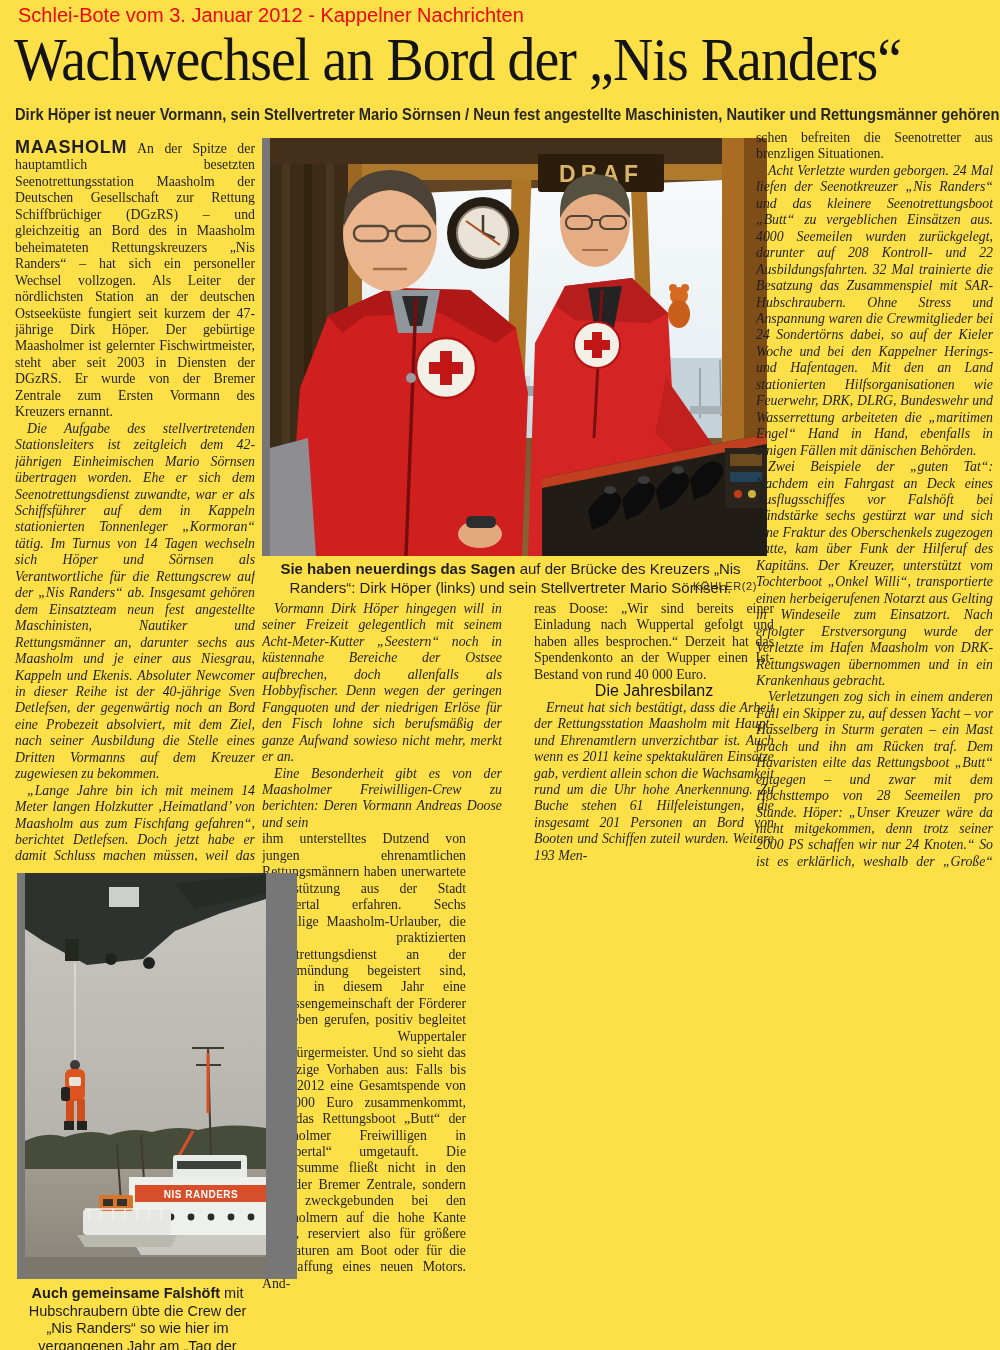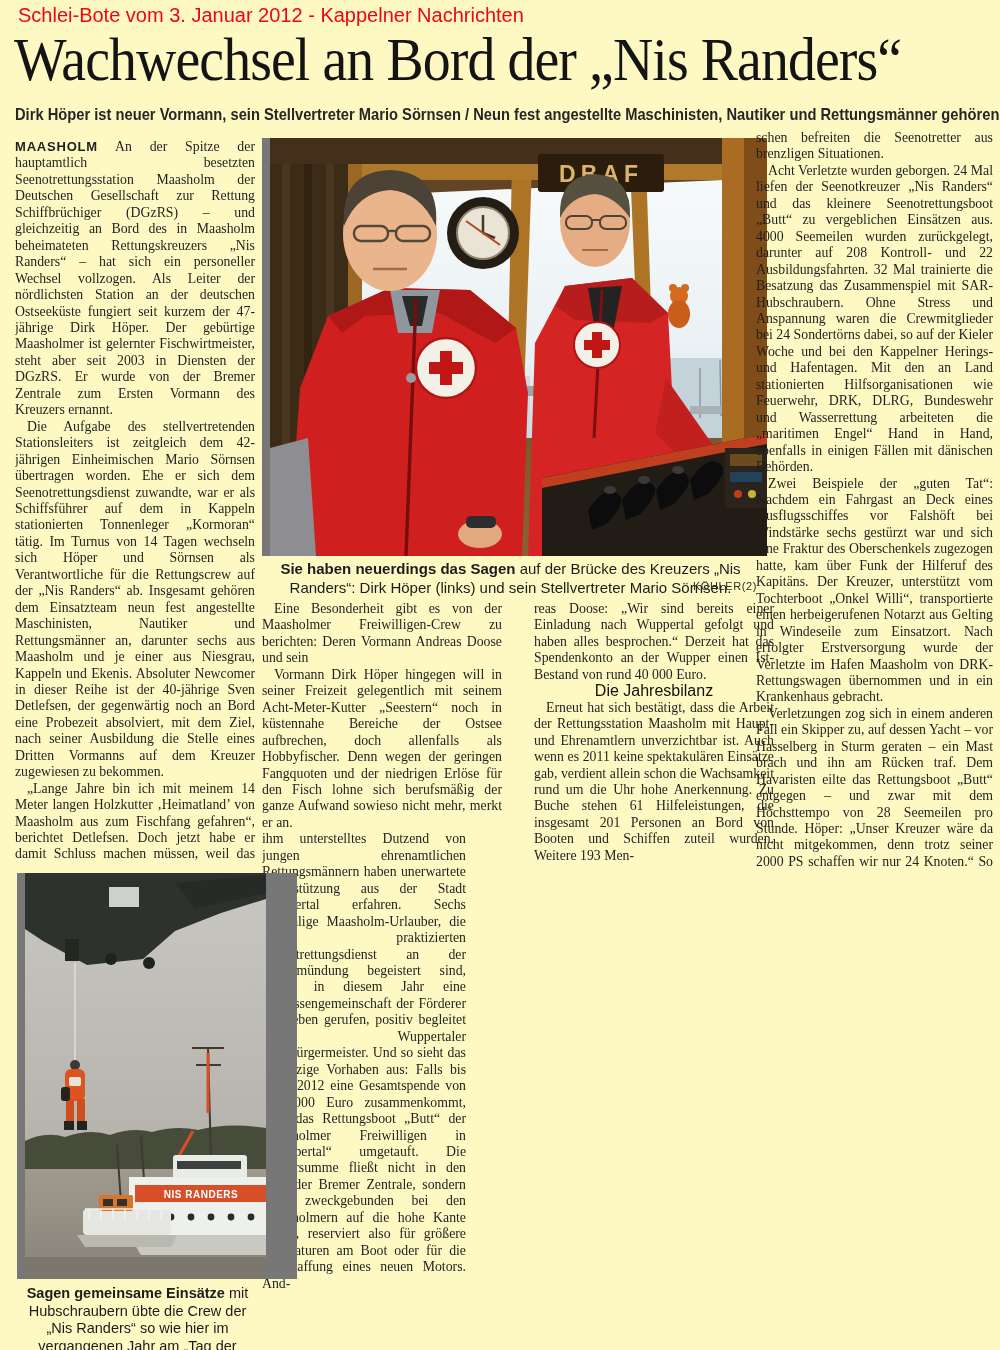--- a/index.html
+++ b/index.html
@@ -1,33 +1,33 @@
 <!DOCTYPE html>
 <html><head>
 <meta charset="utf-8">
 <style>
   html,body{margin:0;padding:0;background:#ffffff;}
-  .page{position:relative;width:1000px;height:1350px;background:#fef9c3;overflow:hidden;
+  .page{position:relative;width:1000px;height:1350px;background:#fde047;overflow:hidden;
         font-family:"Liberation Serif",serif;color:#1f1f1f;}
 
   .masthead{position:absolute;left:18px;top:4px;font-family:"Liberation Sans",sans-serif;
             font-size:20px;font-weight:400;color:#ee0612;white-space:nowrap;}
 
   .headline{position:absolute;left:14px;top:24px;font-family:"Liberation Serif",serif;
             font-size:62px;font-weight:400;color:#141414;white-space:nowrap;letter-spacing:-1px;
             transform:scaleX(.90);transform-origin:left top;}
 
   .subheadline{position:absolute;left:15px;top:105px;font-family:"Liberation Sans",sans-serif;
             font-size:17px;font-weight:bold;color:#262626;white-space:nowrap;
             transform:scaleX(.865);transform-origin:left top;}
 
   .col{position:absolute;width:240px;font-size:13.8px;line-height:16.45px;text-align:justify;}
   .col p{margin:0;}
-  .col p.ind{text-indent:12px;}
-  .dateline{font-family:"Liberation Sans",sans-serif;font-weight:bold;font-size:13px;letter-spacing:.8px;}
+  .col p.ind{text-indent:12px;font-style:italic;}
+  .dateline{font-family:"Liberation Sans",sans-serif;font-weight:bold;font-size:18px;letter-spacing:.8px;}
   #col1{left:15px;top:139px;height:722px;overflow:hidden;}
   #col2{left:262px;top:601px;height:749px;overflow:hidden;}
   #col2 .narrow{width:204px;}
   #col3{left:534px;top:601px;height:270px;overflow:hidden;}
   #col4{left:756px;top:130px;width:237px;height:740px;overflow:hidden;}
 
   .subhead2{font-family:"Liberation Sans",sans-serif;font-weight:normal;font-size:16px;
             text-align:center;margin:11px 0 9px 0;text-indent:0;color:#111;}
 
   .photo{position:absolute;overflow:hidden;background:#777;padding-left:8px;}
@@ -185,22 +185,22 @@
       </g>
     </svg>
   </div>
 
   <div class="caption" id="caption1">
     <span class="cap-bold">Sie haben neuerdings das Sagen</span><span> auf der Brücke des Kreuzers „Nis Randers“: Dirk Höper (links) und sein Stellvertreter Mario Sörnsen.</span>
     <span class="credit">KÖHLER(2)</span>
   </div>
 
   <div class="col" id="col2">
+    <p class="ind">Vormann Dirk Höper hingegen will in seiner Freizeit gelegentlich mit seinem Acht-Meter-Kutter „Seestern“ noch in küstennahe Bereiche der Ostsee aufbrechen, doch allenfalls als Hobbyfischer. Denn wegen der geringen Fangquoten und der niedrigen Erlöse für den Fisch lohne sich berufsmäßig der ganze Aufwand sowieso nicht mehr, merkt er an.</p>
     <p class="ind">Eine Besonderheit gibt es von der Maasholmer Freiwilligen-Crew zu berichten: Deren Vormann Andreas Doose und sein</p>
-    <p class="ind">Vormann Dirk Höper hingegen will in seiner Freizeit gelegentlich mit seinem Acht-Meter-Kutter „Seestern“ noch in küstennahe Bereiche der Ostsee aufbrechen, doch allenfalls als Hobbyfischer. Denn wegen der geringen Fangquoten und der niedrigen Erlöse für den Fisch lohne sich berufsmäßig der ganze Aufwand sowieso nicht mehr, merkt er an.</p>
     <div class="narrow">
       <p>ihm unterstelltes Dutzend von jungen ehrenamtlichen Rettungsmännern haben unerwartete Unterstützung aus der Stadt Wuppertal erfahren. Sechs ehemalige Maasholm-Urlauber, die vom praktizierten Seenotrettungsdienst an der Schleimündung begeistert sind, haben in diesem Jahr eine Interessengemeinschaft der Förderer ins Leben gerufen, positiv begleitet vom Wuppertaler Oberbürgermeister. Und so sieht das ehrgeizige Vorhaben aus: Falls bis März 2012 eine Gesamtspende von 100 000 Euro zusammenkommt, wird das Rettungsboot „Butt“ der Maasholmer Freiwilligen in „Wuppertal“ umgetauft. Die Fördersumme fließt nicht in den Topf der Bremer Zentrale, sondern wird zweckgebunden bei den Maasholmern auf die hohe Kante gelegt, reserviert also für größere Reparaturen am Boot oder für die Anschaffung eines neuen Motors. And-</p>
     </div>
   </div>
 
   <div class="col" id="col3">
     <p>reas Doose: „Wir sind bereits einer Einladung nach Wuppertal gefolgt und haben alles besprochen.“ Derzeit hat das Spendenkonto an der Wupper einen Ist-Bestand von rund 40 000 Euro.</p>
     <p class="subhead2">Die Jahresbilanz</p>
     <p class="ind">Erneut hat sich bestätigt, dass die Arbeit der Rettungsstation Maasholm mit Haupt- und Ehrenamtlern unverzichtbar ist. Auch wenn es 2011 keine spektakulären Einsätze gab, verdient allein schon die Wachsamkeit rund um die Uhr hohe Anerkennung. Zu Buche stehen 61 Hilfeleistungen, die insgesamt 201 Personen an Bord von Booten und Schiffen zuteil wurden. Weitere 193 Men-</p>
   </div>
@@ -294,16 +294,16 @@
             <line x1="124" y1="336" x2="124" y2="346"></line>
           <line x1="136" y1="336" x2="136" y2="346"></line>
         </g>
         <polygon points="52,362 152,362 146,374 60,374" fill="#b9b9b0"></polygon>
       </g>
       <rect x="0" y="384" width="241" height="22" fill="#7c776d"></rect>
     </svg>
   </div>
 
   <div class="caption" id="caption2">
-    <span class="cap-bold">Sagen gemeinsame Einsätze</span><span> mit Hubschraubern übte die Crew der „Nis Randers“ so wie hier im vergangenen Jahr am „Tag der Seenotretter“ in Maasholm.</span>
+    <span class="cap-bold">Auch gemeinsame Falshöft</span><span> mit Hubschraubern übte die Crew der „Nis Randers“ so wie hier im vergangenen Jahr am „Tag der Seenotretter“ in Maasholm.</span>
   </div>
 
 </div>
 
 </body></html>

